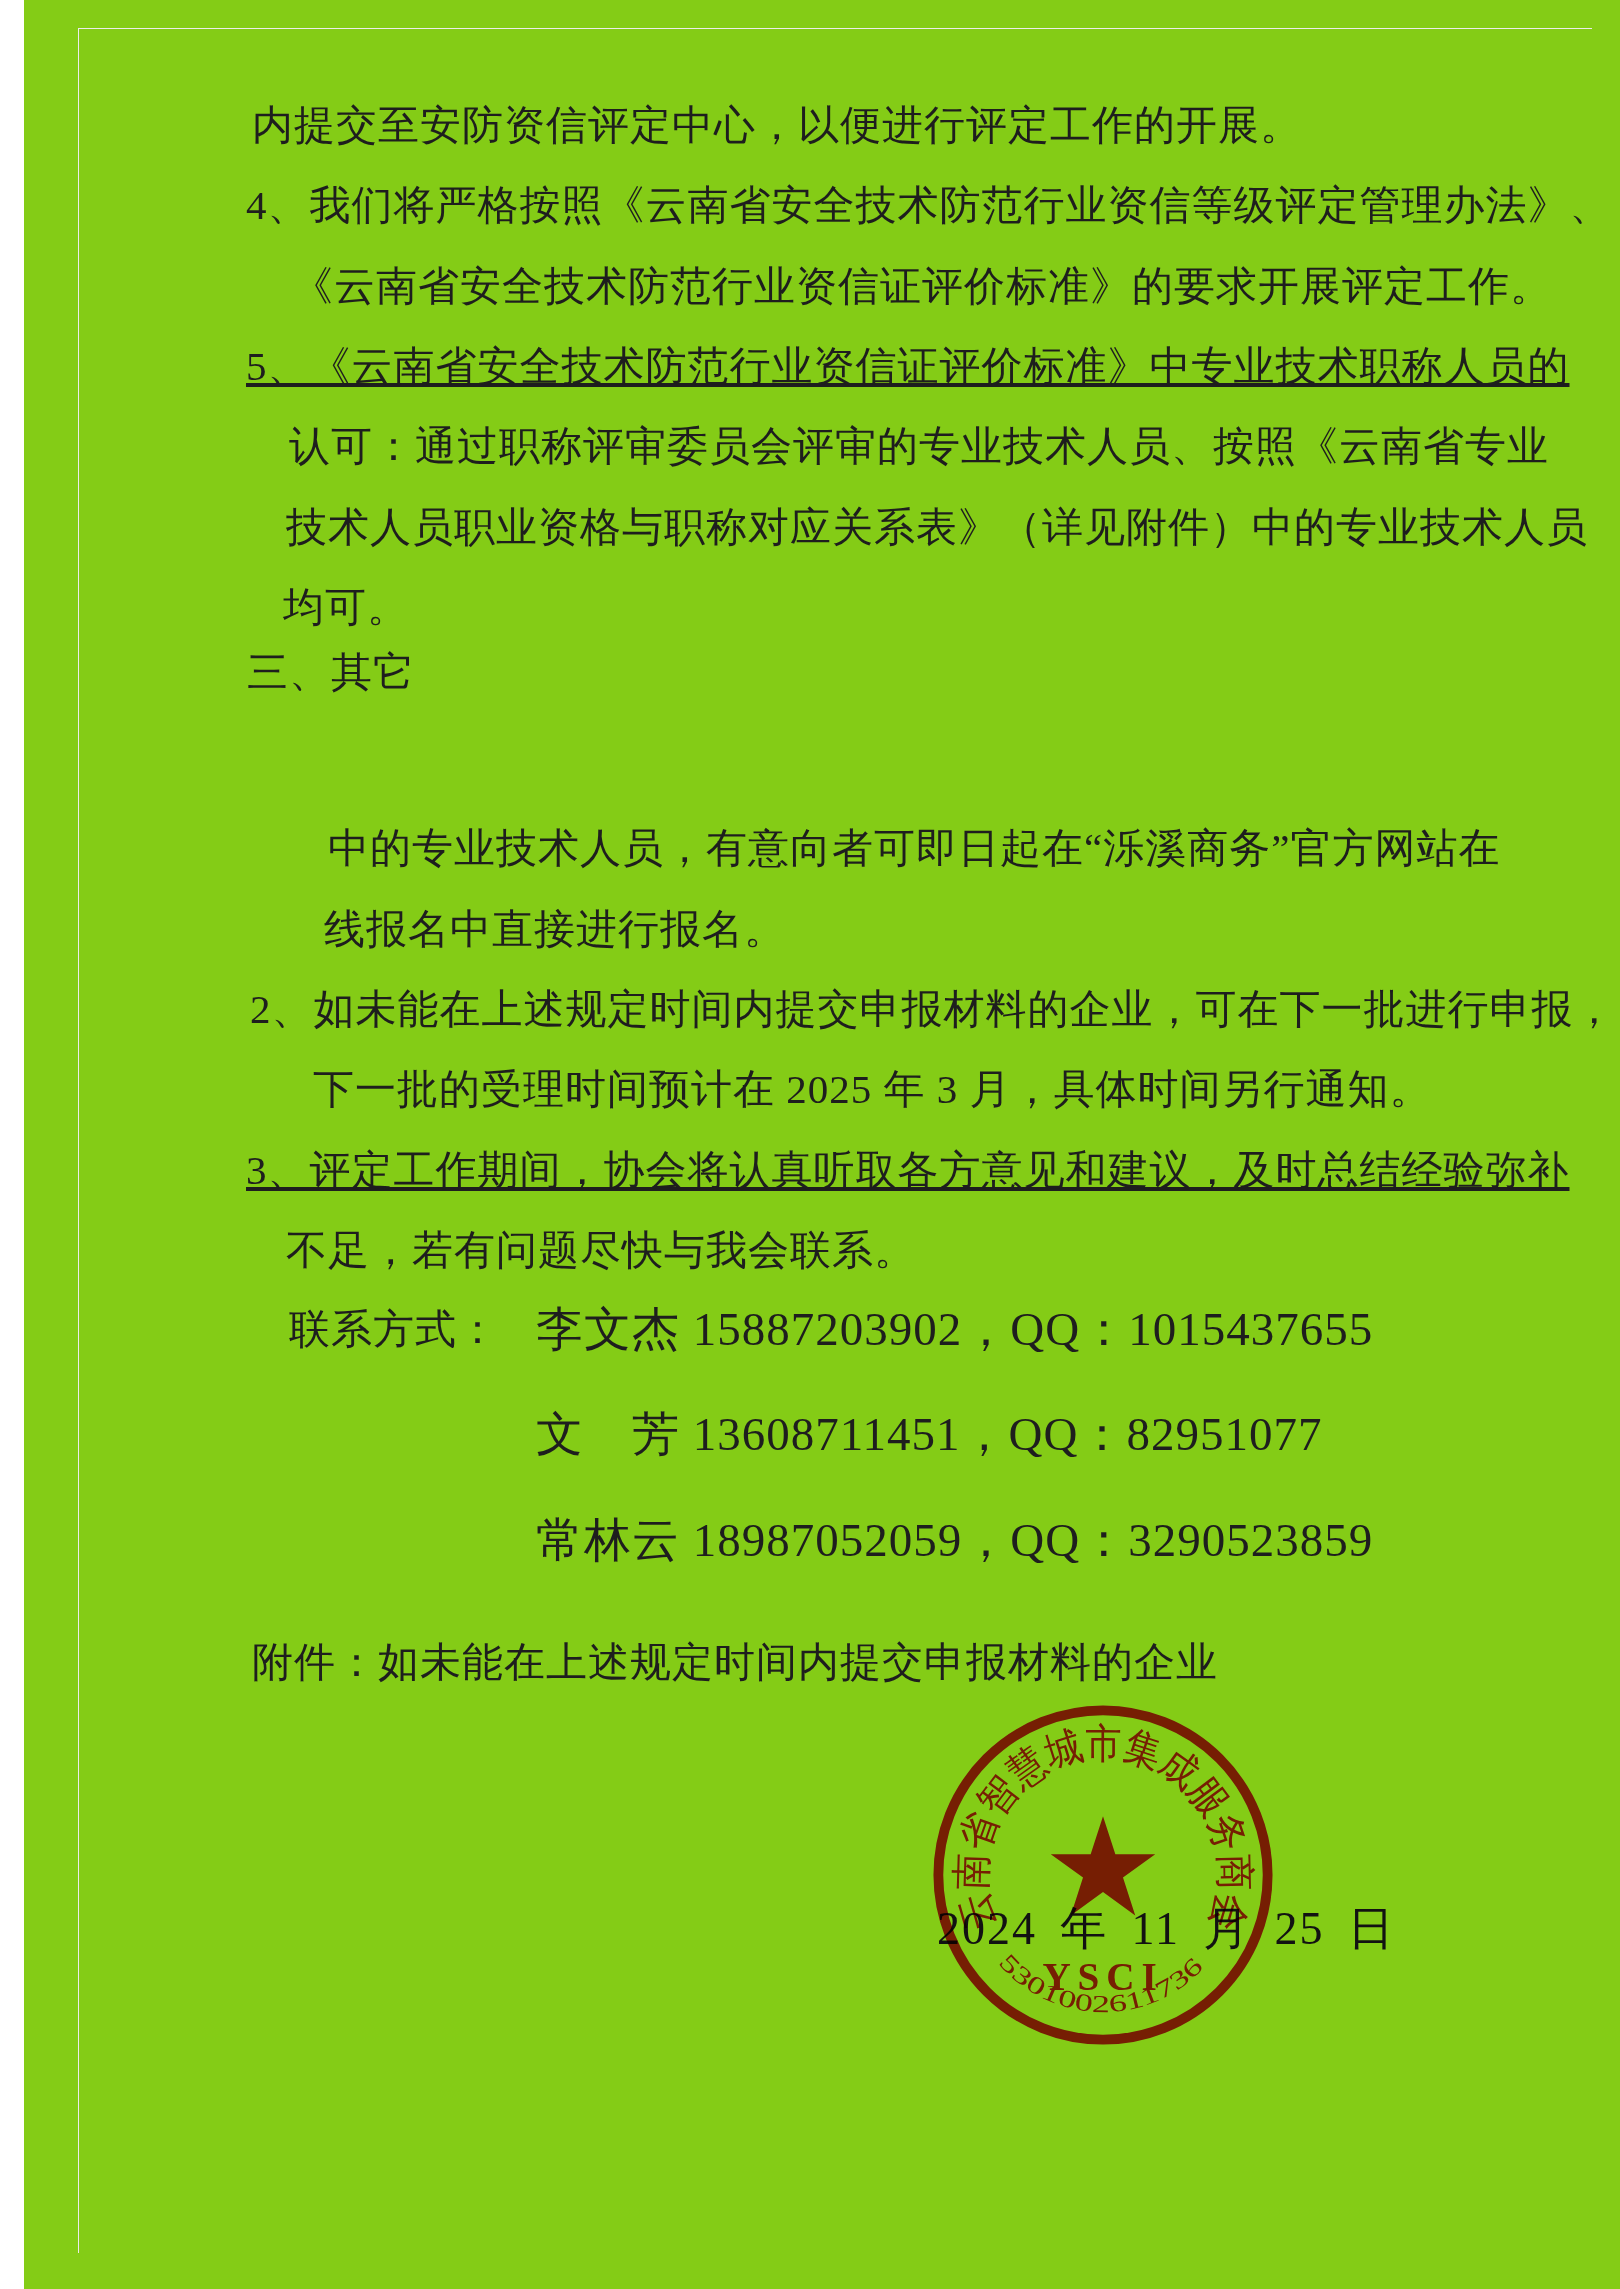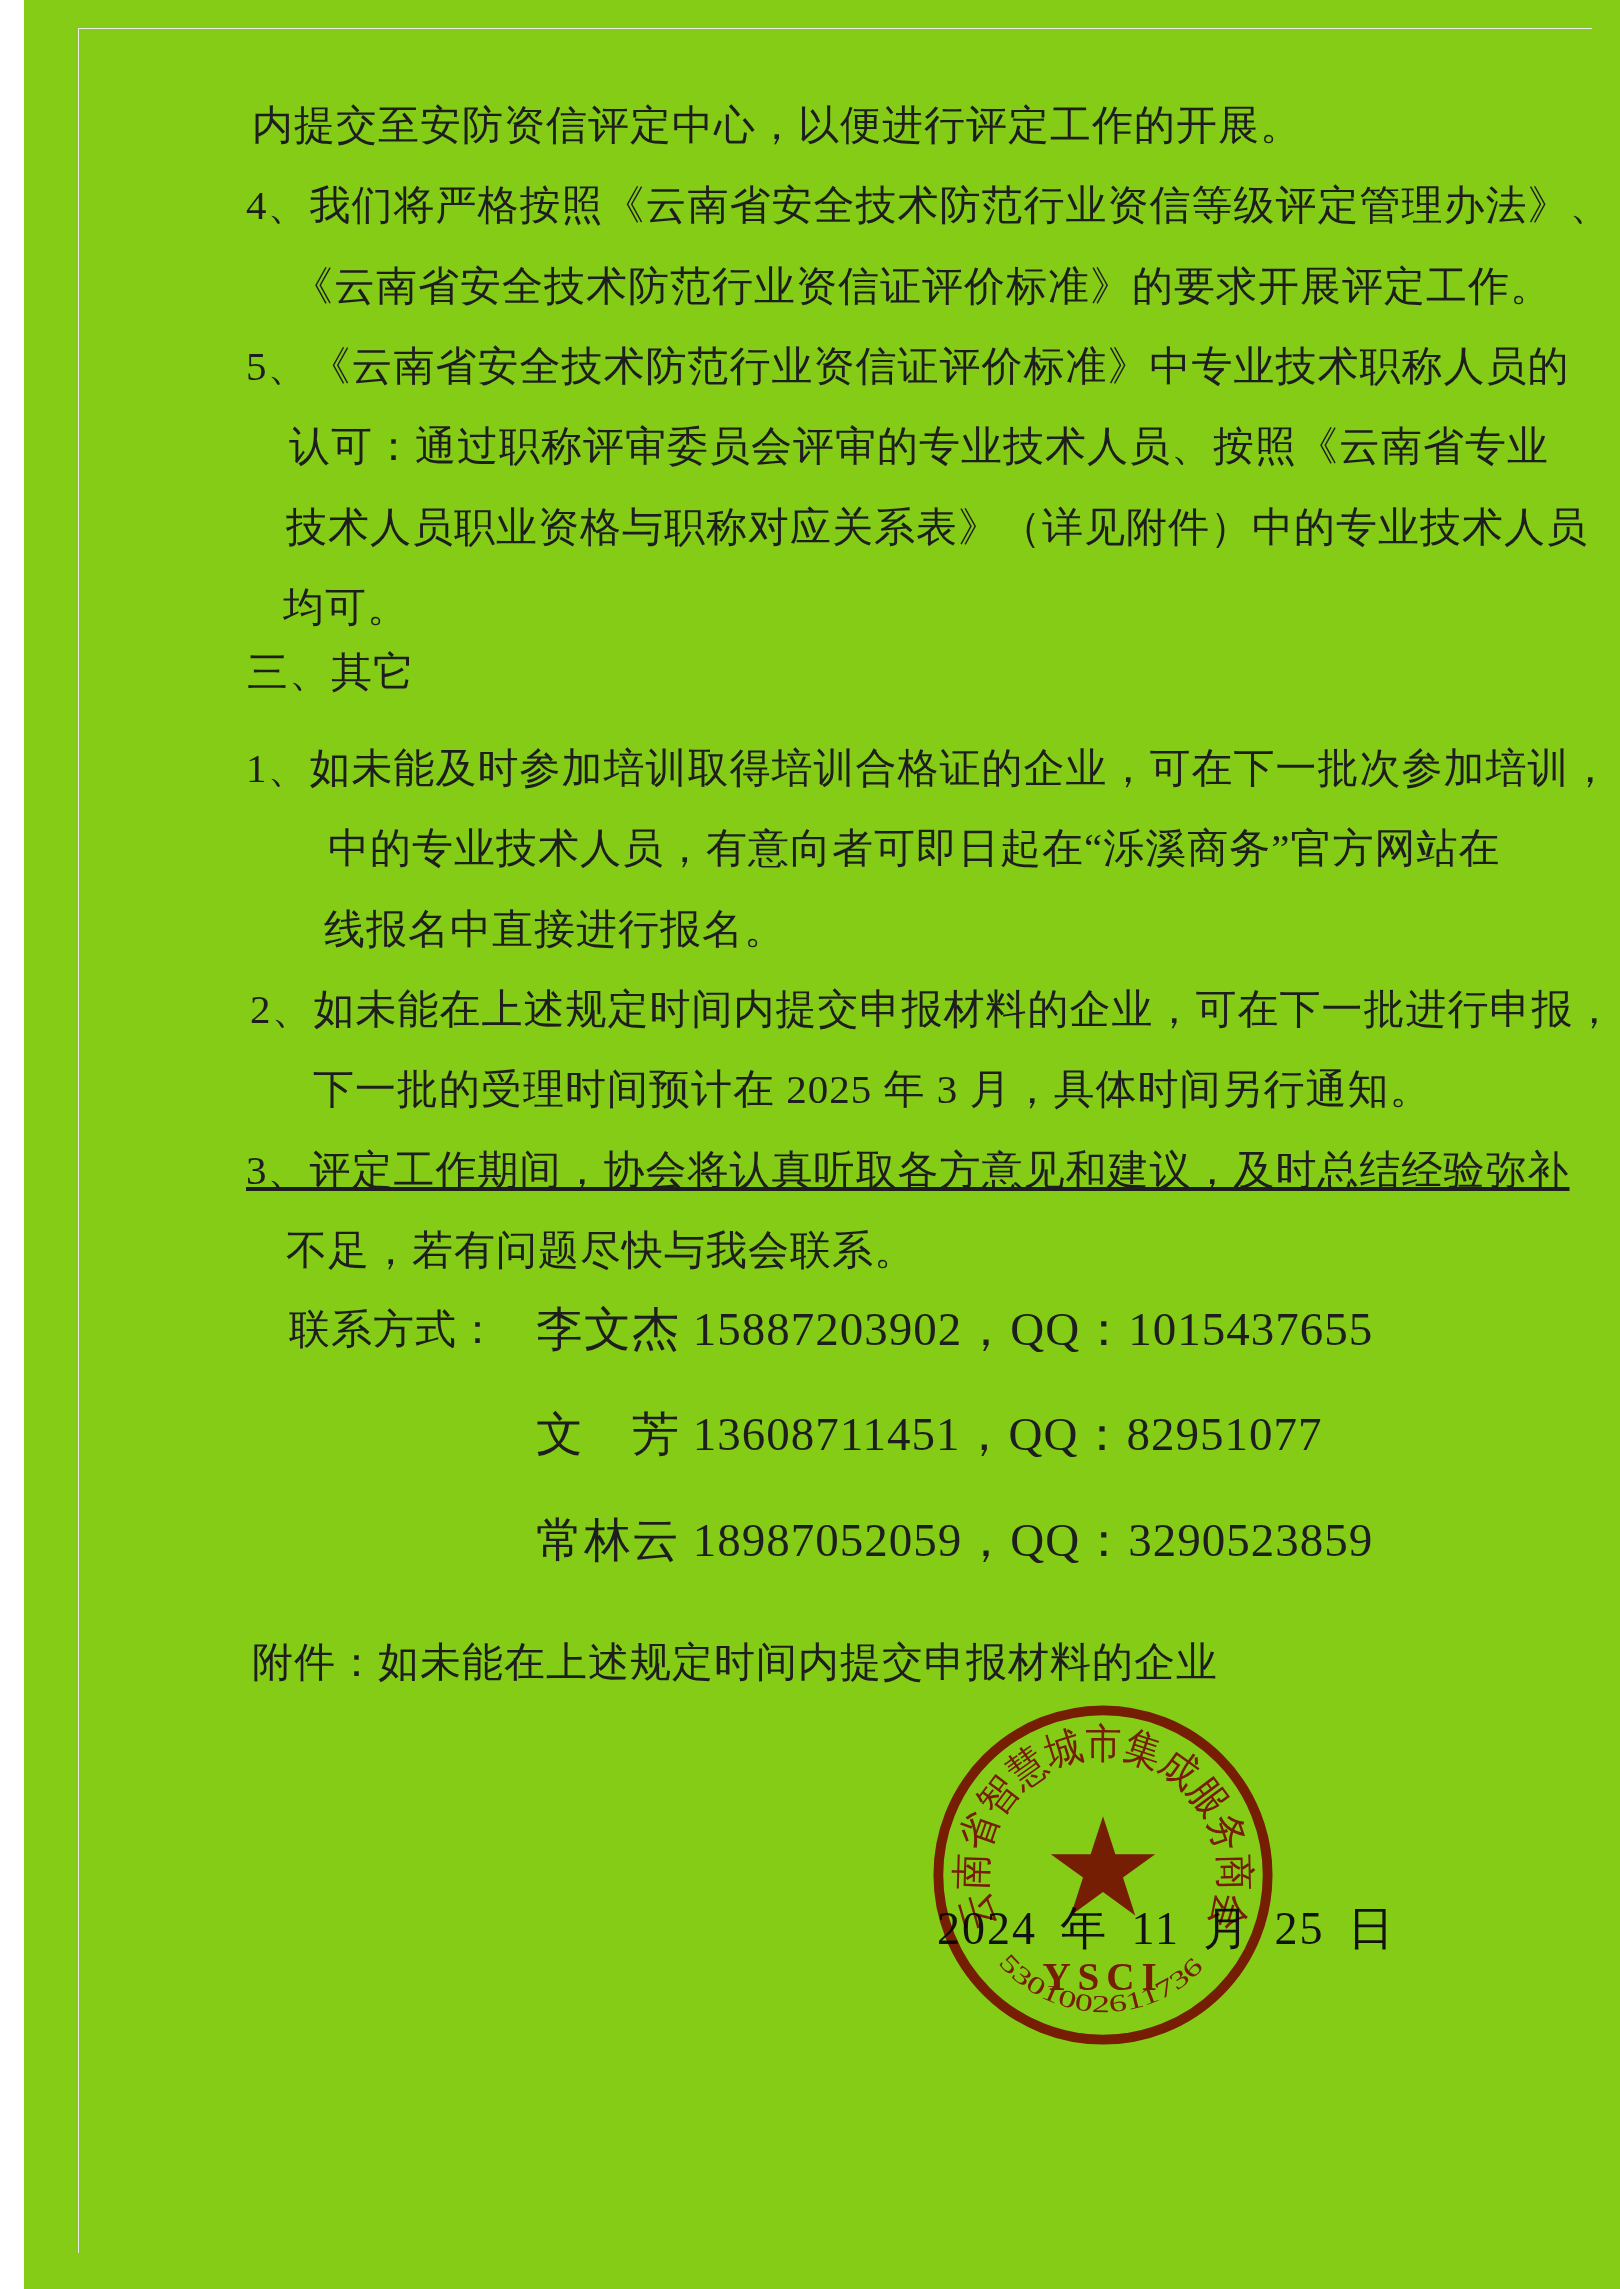--- a/index.html
+++ b/index.html
@@ -46,26 +46,25 @@
 <body>
 
 <div class="page">
 
   <div class="edge-h"></div>
   <div class="edge-v"></div>
 
   <div class="line" style="left:228px;top:101px;">内提交至安防资信评定中心，以便进行评定工作的开展。</div>
   <div class="line" style="left:222px;top:181px;">4、我们将严格按照《云南省安全技术防范行业资信等级评定管理办法》、</div>
   <div class="line" style="left:268px;top:262px;">《云南省安全技术防范行业资信证评价标准》的要求开展评定工作。</div>
-  <div class="line" style="left:222px;top:342px;">5、《云南省安全技术防范行业资信证评价标准》中专业技术职称人员的</div>
+  <div class="line" style="left:222px;top:342px;text-decoration:underline;">5、《云南省安全技术防范行业资信证评价标准》中专业技术职称人员的</div>
   <div class="line" style="left:265px;top:422px;">认可：通过职称评审委员会评审的专业技术人员、按照《云南省专业</div>
   <div class="line" style="left:262px;top:503px;">技术人员职业资格与职称对应关系表》（详见附件）中的专业技术人员</div>
   <div class="line" style="left:259px;top:583px;">均可。</div>
   <div class="line" style="left:223px;top:648px;">三、其它</div>
-  <div class="line" style="left:222px;top:744px;">1、如未能及时参加培训取得培训合格证的企业，可在下一批次参加培训，</div>
   <div class="line" style="left:304px;top:824px;">中的专业技术人员，有意向者可即日起在“泺溪商务”官方网站在</div>
   <div class="line" style="left:300px;top:905px;">线报名中直接进行报名。</div>
   <div class="line" style="left:226px;top:985px;text-align:center;">2、如未能在上述规定时间内提交申报材料的企业，可在下一批进行申报，</div>
   <div class="line" style="left:289px;top:1065px;">下一批的受理时间预计在 2025 年 3 月，具体时间另行通知。</div>
   <div class="line" style="left:222px;top:1146px;text-decoration:underline;">3、评定工作期间，协会将认真听取各方意见和建议，及时总结经验弥补</div>
   <div class="line" style="left:262px;top:1226px;">不足，若有问题尽快与我会联系。</div>
 
   <div class="line" style="left:265px;top:1305px;">联系方式：</div>
   <div class="contact-entry" style="left:512px;top:1305px;">李文杰 15887203902，QQ：1015437655</div>
   <div class="contact-entry" style="left:512px;top:1410px;">文　芳 13608711451，QQ：82951077</div>

